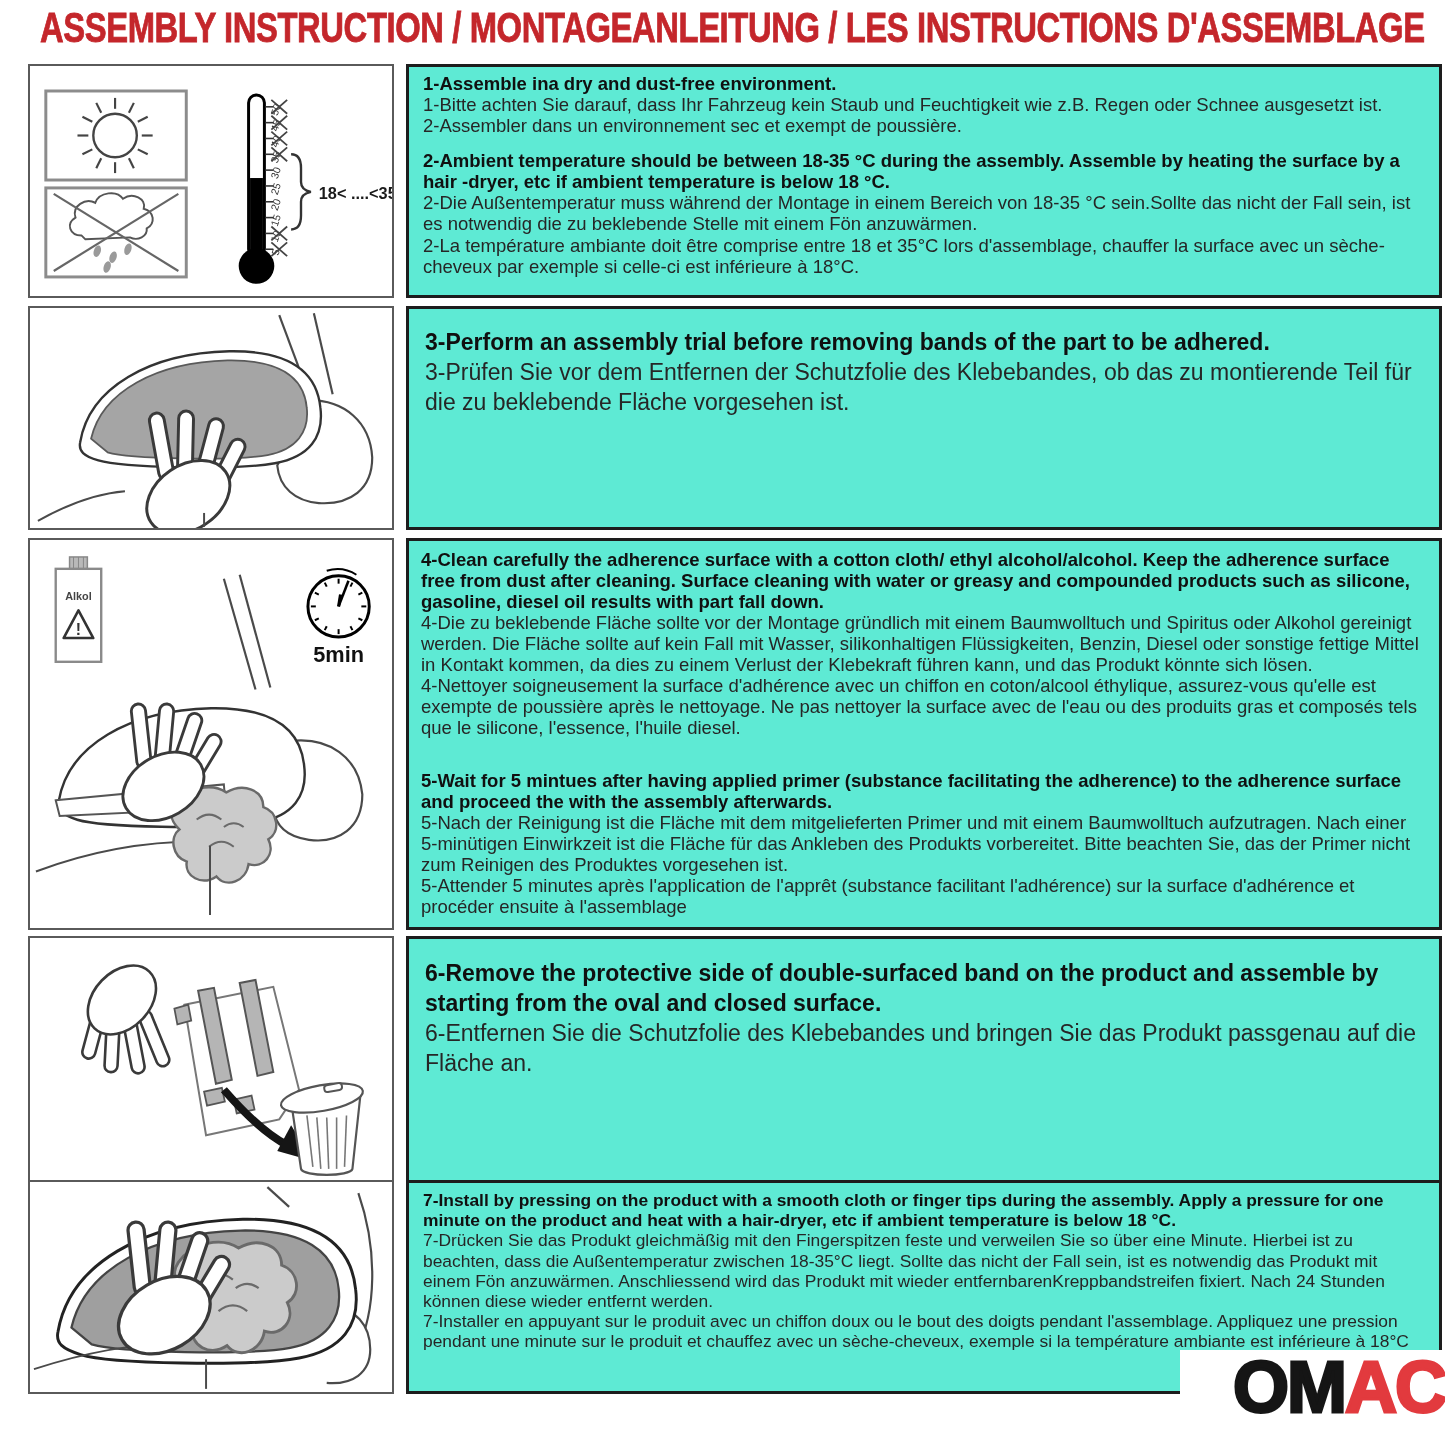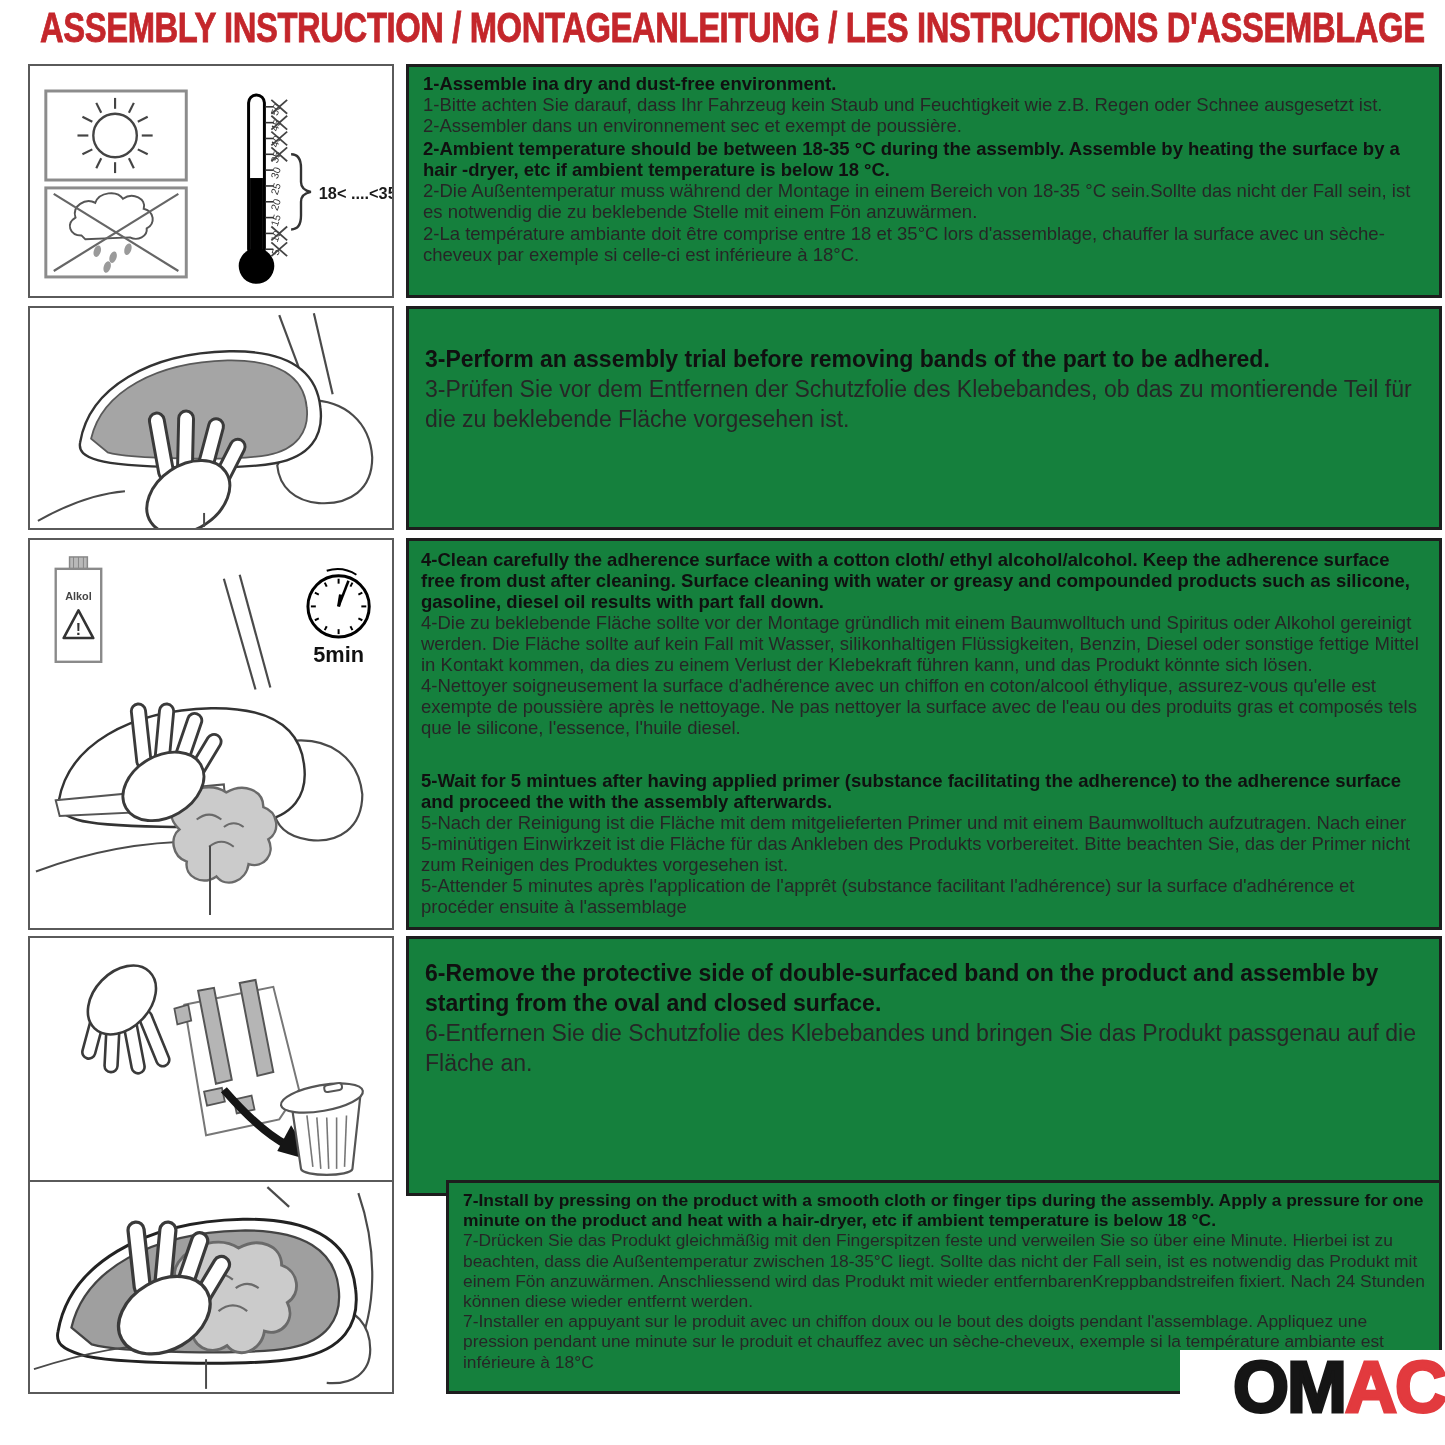--- a/index.html
+++ b/index.html
@@ -4,30 +4,30 @@
 <style>
   html,body{margin:0;padding:0;background:#fff;}
   .page{position:relative;width:1445px;height:1445px;background:#fff;overflow:hidden;
         font-family:"Liberation Sans",sans-serif;color:#222;}
   .title{position:absolute;left:40px;top:4px;margin:0;font-size:42px;font-weight:700;
          color:var(--title-red,#c4262b);white-space:nowrap;letter-spacing:-0.5px;
          transform:scaleX(0.78);transform-origin:left center;-webkit-text-stroke:0.8px;}
   .row{position:absolute;left:0;width:1445px;}
   .illus{position:absolute;left:28px;width:366px;top:0;bottom:0;border:2px solid #5a5a5a;background:#fff;box-sizing:border-box;}
   .illus svg{display:block;width:100%;height:100%;}
-  .text{position:absolute;left:406px;right:3px;top:0;bottom:0;border:3px solid #1d1d1d;background:#15803d;box-sizing:border-box;overflow:hidden;}
+  .text{position:absolute;left:406px;right:3px;top:0;bottom:0;border:3px solid #1d1d1d;background:#5eead4;box-sizing:border-box;overflow:hidden;}
   .text p{margin:0;}
   .b{font-weight:700;color:#101010;}
   .tx-a{font-size:18.5px;line-height:1.14;padding:6px 14px 0;color:#262626;}
-  .tx-a .g{margin-top:2px;}
+  .tx-a .g{margin-top:14px;}
   .tx-c{font-size:18.5px;line-height:1.135;padding:8px 12px 0;color:#262626;}
   .tx-c .g{margin-top:32px;}
-  .tx-big{font-size:23px;line-height:1.3;padding:36px 16px 0;color:#262626;}
+  .tx-big{font-size:23px;line-height:1.3;padding:19px 16px 0;color:#262626;}
   .tx-big2{font-size:23px;line-height:1.3;padding:20px 16px 0;color:#262626;}
-  .tx-small{font-size:17.4px;line-height:1.16;padding:7px 14px 0;color:#262626;margin-left:40px;}
+  .tx-small{font-size:17.4px;line-height:1.16;padding:7px 14px 0;color:#262626;}
   .logo{position:absolute;left:1180px;top:1350px;width:265px;height:74px;background:#fff;z-index:5;
         display:flex;align-items:center;justify-content:flex-end;font-weight:700;font-size:72px;
         letter-spacing:-2px;padding-right:2px;line-height:1;}
   .lg-black{color:var(--logo-black,#151515);-webkit-text-stroke:3px #151515;}
   .lg-red{color:var(--logo-red,#e23a3e);-webkit-text-stroke:3px #e23a3e;}
   svg text{font-family:"Liberation Sans",sans-serif;}
 </style>
 </head>
 <body>
 

